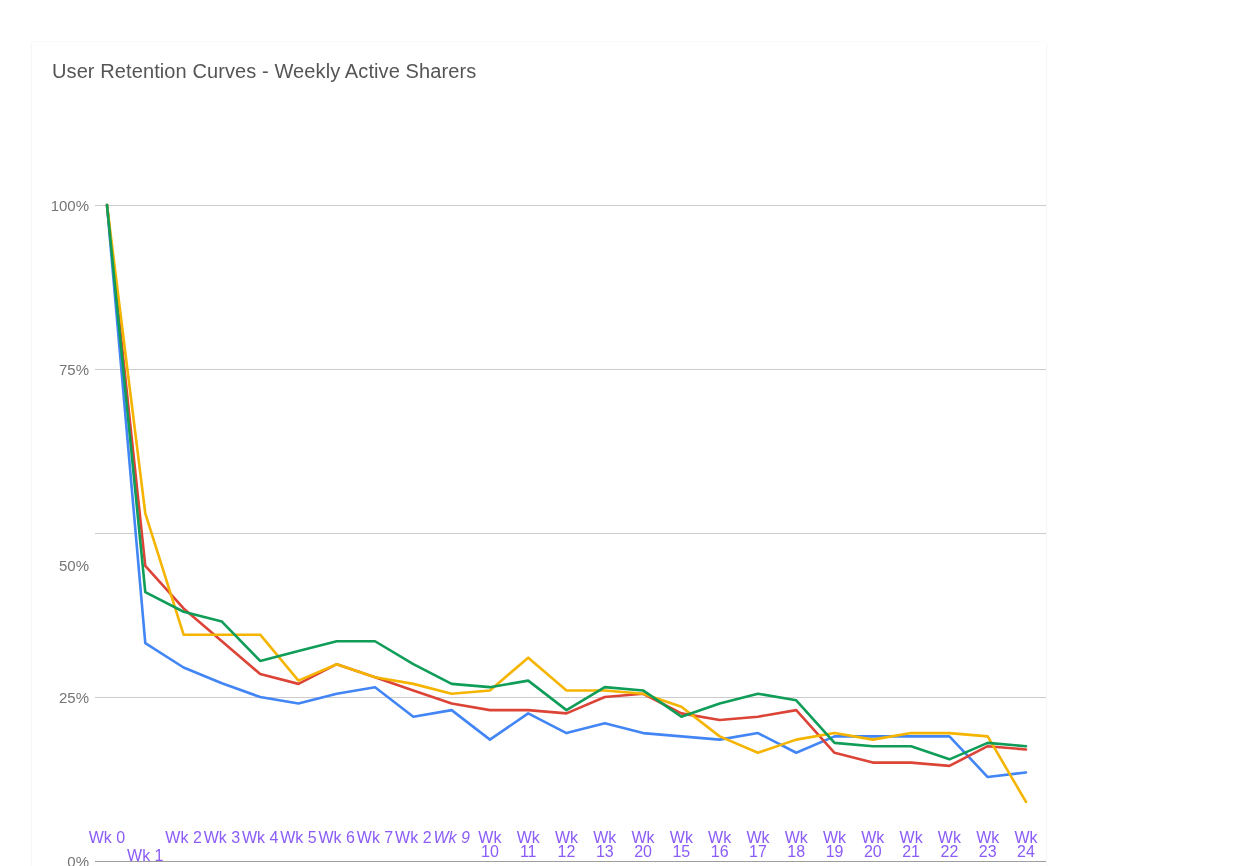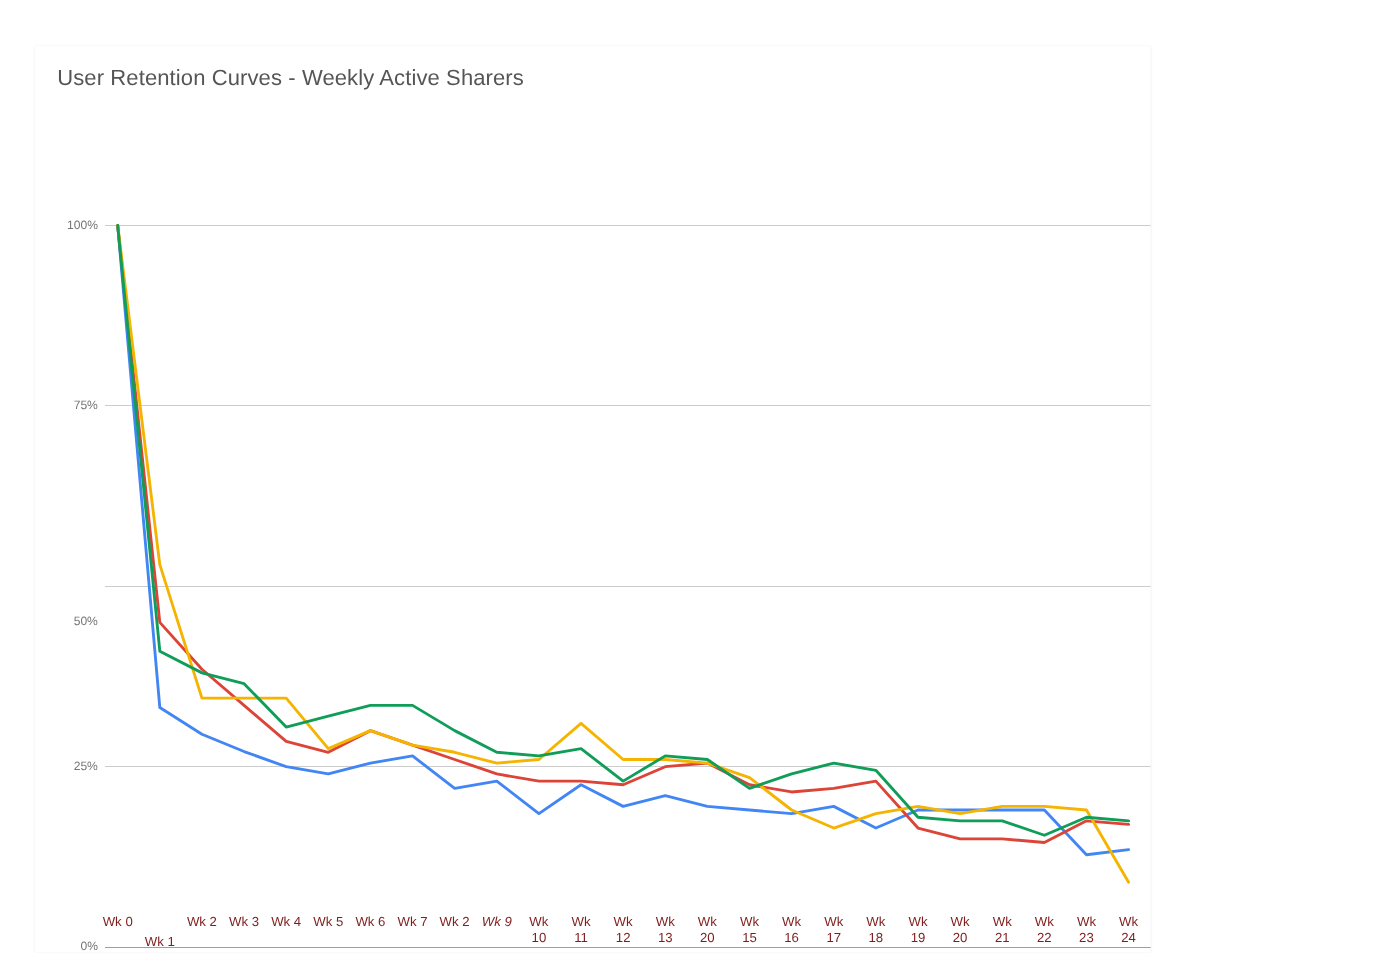--- a/index.html
+++ b/index.html
@@ -68,31 +68,31 @@
     width: 1014px;
     height: 824px;
   }
   #plot-svg {
     position: absolute;
     left: 0;
     top: 0;
   }
   .ytick-label {
     position: absolute;
-    font-size: 11px;
+    font-size: 15px;
     color: #757575;
     text-align: right;
     width: 56px;
     transform: translateY(-50%);
     white-space: nowrap;
   }
   .xtick-label {
     position: absolute;
-    font-size: 12px;
-    color: #7f1d1d;
+    font-size: 16px;
+    color: #8b5cf6;
     text-align: center;
     width: 44px;
     transform: translateX(-50%);
     line-height: 14px;
     top: 789px;
   }
   .xtick-label span { display: block; }
 </style>
 </head>
 <body>

